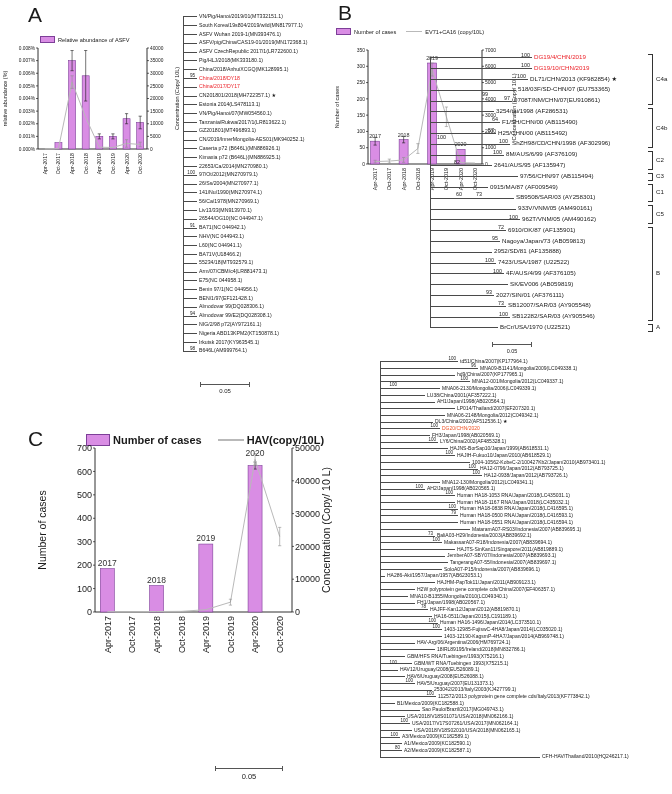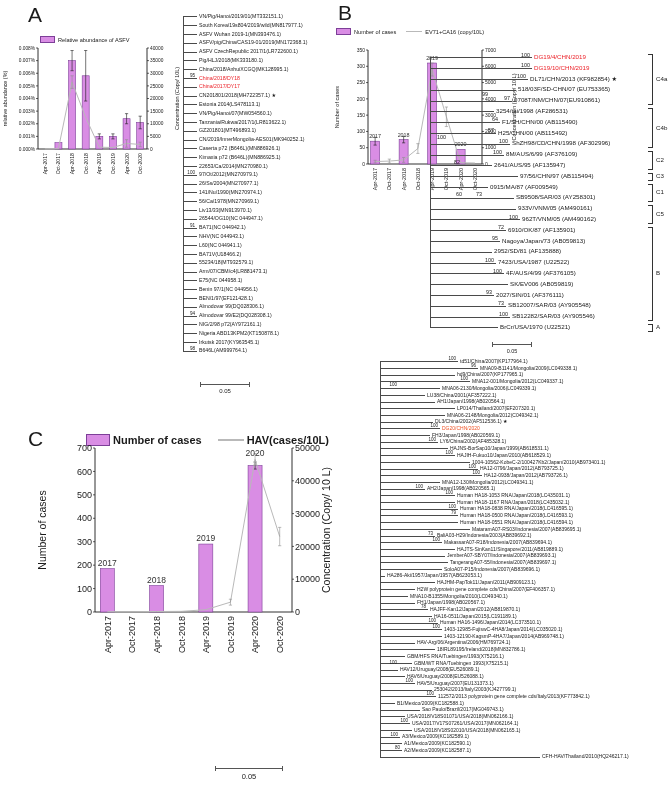--- a/index.html
+++ b/index.html
@@ -49,21 +49,21 @@
     <span class="lab">Number of cases</span>
     <span class="gap"></span>
     <span class="sw-line"></span>
     <span class="lab">EV71+CA16 (copy/10L)</span>
   </div>
   <div class="legend legend-c">
     <span class="sw-bar"></span>
     <span class="lab">Number of cases</span>
     <span class="gap"></span>
     <span class="sw-line"></span>
-    <span class="lab">HAV(cases/10L)</span>
+    <span class="lab">HAV(copy/10L)</span>
   </div>
 
   <svg id="chart-a" style="left:0;top:14px" width="185" height="175">
       <line x1="38" y1="34" x2="38" y2="135" stroke="#1a1a1a" stroke-width="0.9"></line>
       <line x1="38" y1="135" x2="147" y2="135" stroke="#1a1a1a" stroke-width="0.9"></line>
       <line x1="147" y1="34" x2="147" y2="135" stroke="#1a1a1a" stroke-width="0.9"></line>
       <line x1="36" y1="135" x2="38" y2="135" stroke="#1a1a1a" stroke-width="0.7"></line>
       <text x="35" y="136.68" text-anchor="end" font-size="4.8" fill="#1a1a1a">0.000%</text>
       <line x1="36" y1="122.375" x2="38" y2="122.375" stroke="#1a1a1a" stroke-width="0.7"></line>
       <text x="35" y="124.055" text-anchor="end" font-size="4.8" fill="#1a1a1a">0.001%</text>

